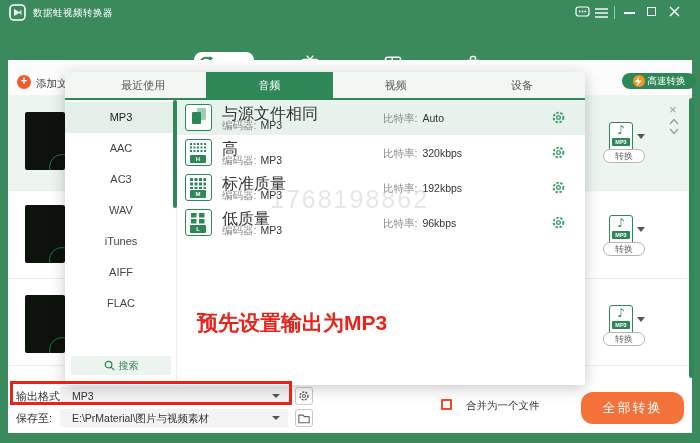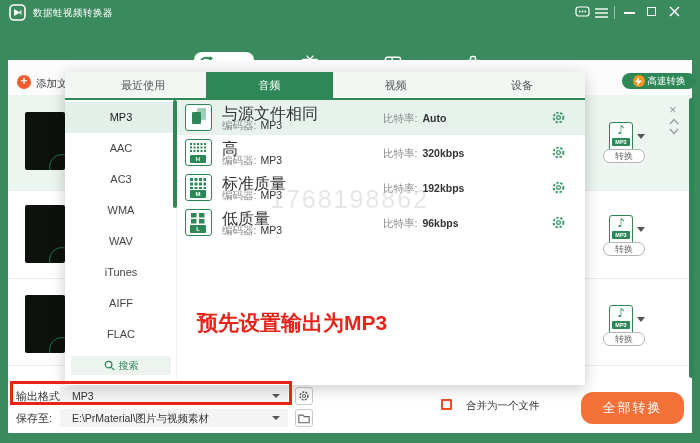--- a/index.html
+++ b/index.html
@@ -69,21 +69,21 @@
   #preset2{top:98px;}
   #preset3{top:133px;}
   .picon{left:8px;top:4px;width:27px;height:27px;background:#fff;border:1.5px solid #2e8757;border-radius:3px;}
   .pgrid{position:absolute;left:4px;top:3px;}
   .pbadge{position:absolute;left:4px;bottom:2px;width:16px;height:8px;background:#2e8757;border-radius:1px;
           color:#fff;font-size:6px;line-height:8px;text-align:center;font-weight:bold;}
   .pname{left:45px;top:4px;font-size:16px;color:#333;}
   .pline2{left:45px;top:19px;font-size:10.5px;color:#888;}
   .pline2 b{font-weight:normal;color:#333;margin-left:4px;}
   .pbit{left:206px;top:12px;font-size:10.5px;color:#888;}
-  .pbit b{font-weight:bold;color:#333;margin-left:5px;}
+  .pbit b{font-weight:normal;color:#333;margin-left:5px;}
   .pgear{left:374px;top:10px;width:15px;height:15px;cursor:pointer;}
 
   #watermark{left:205px;top:113px;font-size:25px;color:#c9c9c9;opacity:.45;letter-spacing:2px;z-index:6;}
   #red-note{left:132px;top:237px;font-size:21px;font-weight:bold;color:#e8231a;z-index:7;}
 
   
   #outbar{left:0;top:323px;width:684px;height:50px;background:#fff;}
   .obl{font-size:11px;color:#333;}
   .osel{width:228px;height:18px;background:#f4f4f4;}
   .osel .oval{position:absolute;left:12px;top:3px;font-size:10.5px;color:#333;white-space:nowrap;}
@@ -231,21 +231,20 @@
         <div class="ptab">最近使用</div>
         <div class="ptab active">音频</div>
         <div class="ptab">视频</div>
         <div class="ptab">设备</div>
       </div>
 
       <div id="fmtcol" class="abs">
         <div class="fmtitem sel">MP3</div>
         <div class="fmtitem">AAC</div>
         <div class="fmtitem">AC3</div>
-        <div class="fmtitem">WMA</div>
         <div class="fmtitem">WAV</div>
         <div class="fmtitem">iTunes</div>
         <div class="fmtitem">AIFF</div>
         <div class="fmtitem">FLAC</div>
         <div id="fmt-search" class="abs">
           <svg width="11" height="11" viewBox="0 0 12 12">
             <circle cx="5" cy="5" r="3.6" fill="none" stroke="#2e8757" stroke-width="1.4"></circle>
             <line x1="7.8" y1="7.8" x2="11" y2="11" stroke="#2e8757" stroke-width="1.4"></line>
           </svg>
           <span>搜索</span>

